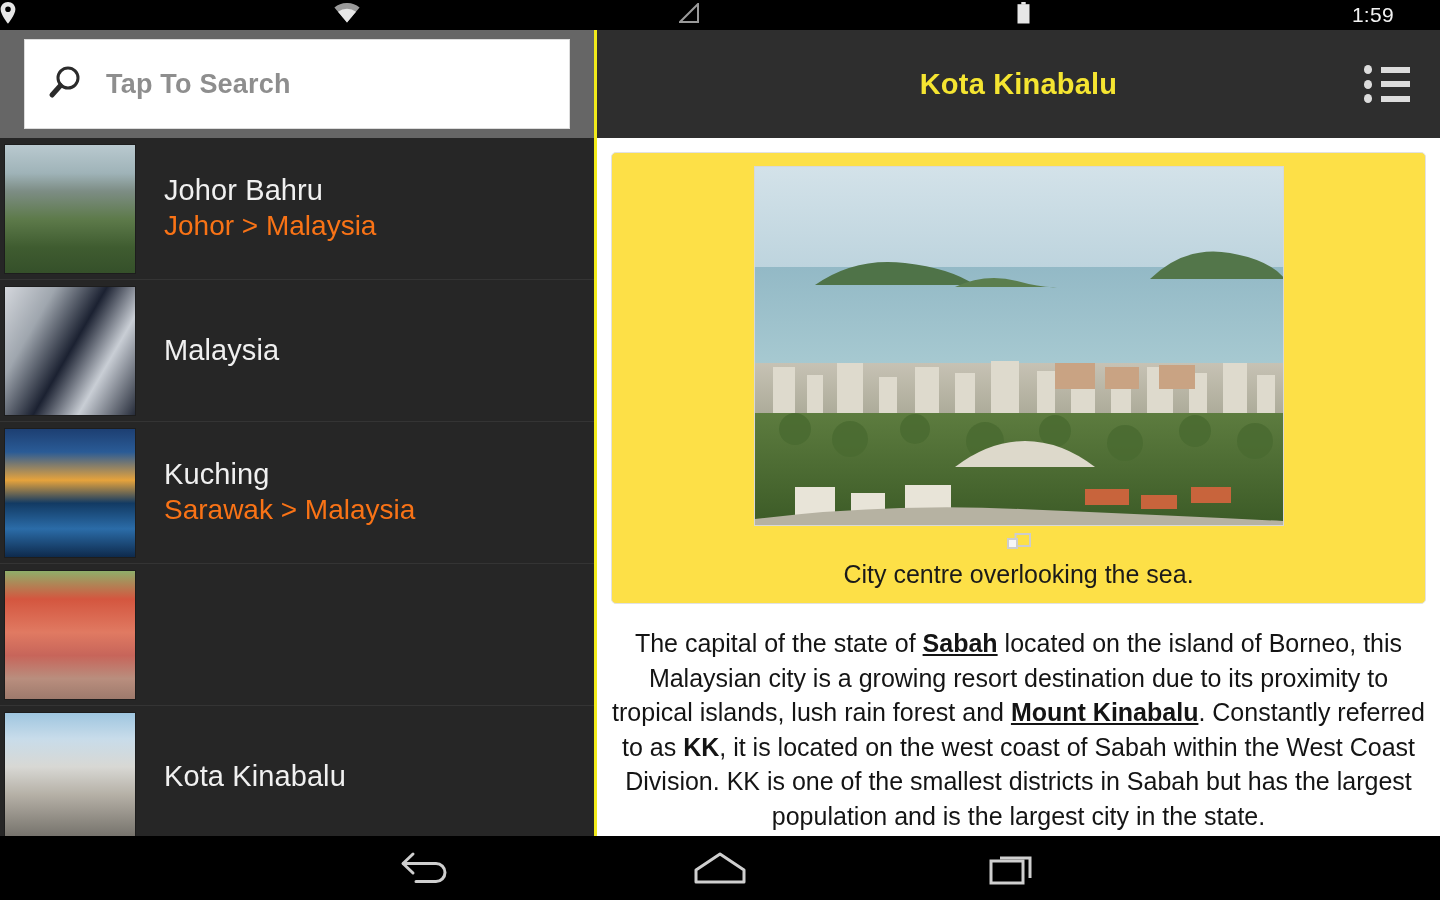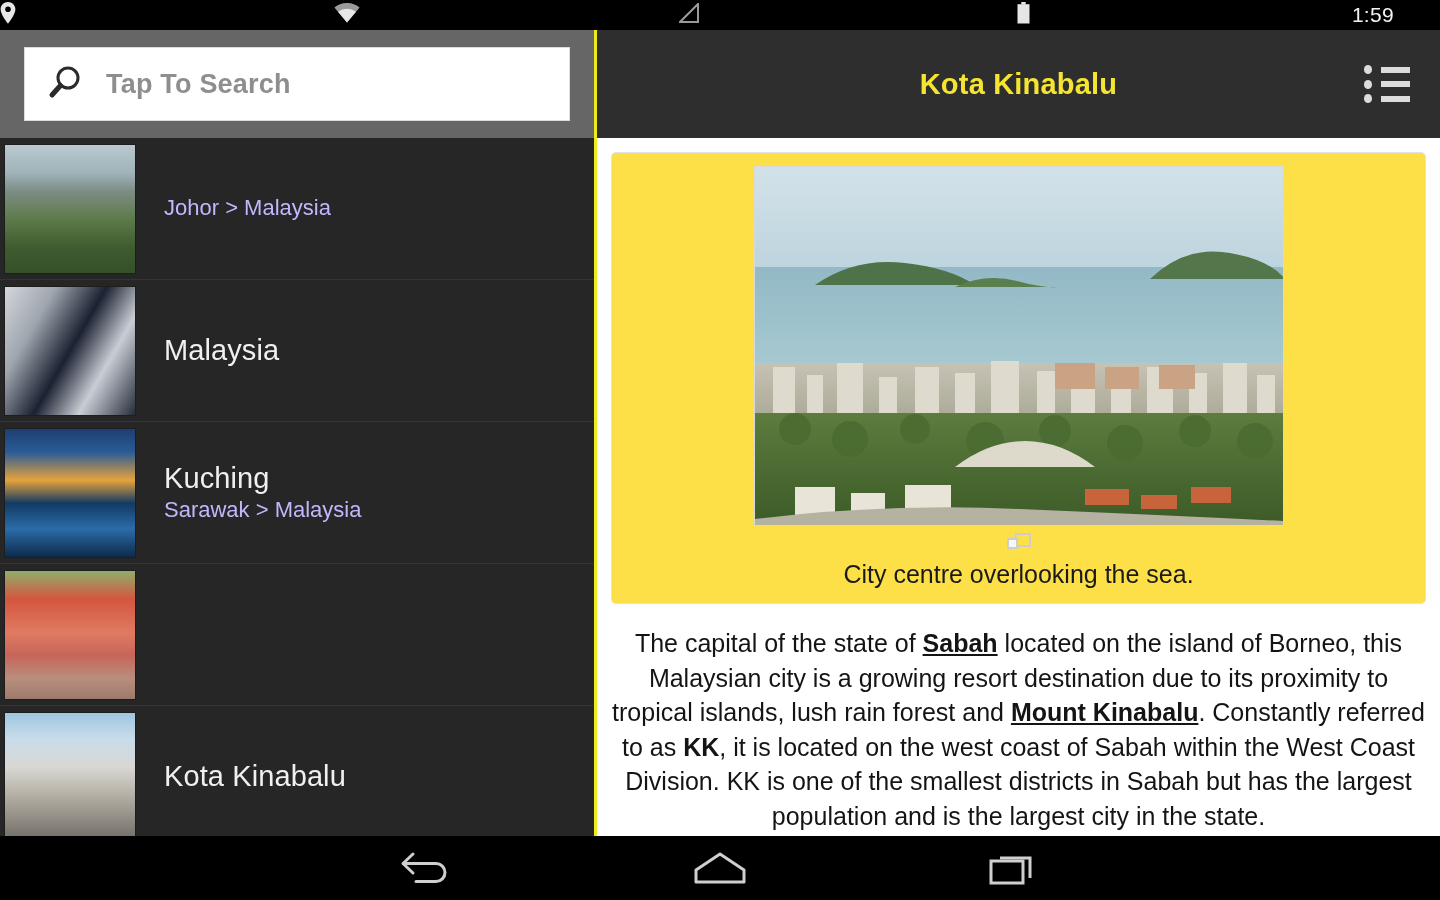--- a/index.html
+++ b/index.html
@@ -32,21 +32,21 @@
   .left{
     width:597px; height:806px; background:#262626;
     display:flex; flex-direction:column; position:relative;
     border-right:3px solid #f1ea1b;
   }
   .searchbar-wrap{
     height:108px; background:#666666; display:flex; align-items:center;
     padding:0 24px; flex:none;
   }
   .searchbox{
-    flex:1; height:74px; background:#fff; border:1px solid #dcdcdc;
+    flex:1; height:90px; background:#fff; border:1px solid #dcdcdc;
     display:flex; align-items:center; padding-left:22px; gap:22px;
   }
   .search-placeholder{
     color:#8e8e8e; font-size:27px; font-weight:bold; letter-spacing:.2px;
   }
   .list{
     flex:1; overflow:hidden; background:#262626;
   }
   .list-item{
     height:142px; display:flex; align-items:center;
@@ -55,21 +55,21 @@
   .thumb{
     width:132px; height:130px; flex:none; margin-left:4px;
     background-size:cover; background-position:center;
     border:1px solid #1d1d1d;
   }
   .item-text{ margin-left:28px; display:flex; flex-direction:column; justify-content:center; }
   .item-title{
     color:#f0f0f0; font-size:29px; line-height:1.25; letter-spacing:.1px;
   }
   .item-sub{
-    color:#c4b5fd; font-size:22px; line-height:1.3; margin-top:0;
+    color:#f97316; font-size:28px; line-height:1.3; margin-top:0;
   }
 
   
   .right{
     flex:1; height:806px; display:flex; flex-direction:column; background:#fff;
   }
   .topbar{
     height:108px; background:#2e2e2e; display:flex; align-items:center;
     position:relative; flex:none;
   }
@@ -161,20 +161,21 @@
         </span>
         <span class="search-placeholder">Tap To Search</span>
       </div>
     </div>
 
     <div class="list">
 
       <div class="list-item">
         <div class="thumb" style="background:linear-gradient(#b9c9cf 0%, #9fb3b8 22%, #7d8d85 36%, #5d7a4a 58%, #3f5c30 80%, #35502a 100%);"></div>
         <div class="item-text">
+          <span class="item-title">Johor Bahru</span>
           <span class="item-sub">Johor &gt; Malaysia</span>
         </div>
       </div>
 
       <div class="list-item">
         <div class="thumb" style="background:linear-gradient(120deg,#d4d7dc 0%, #9fa6ae 25%, #1b2131 50%, #c9ced5 72%, #262c3a 100%);"></div>
         <div class="item-text">
           <span class="item-title">Malaysia</span>
           <span class="item-sub"></span>
         </div>

